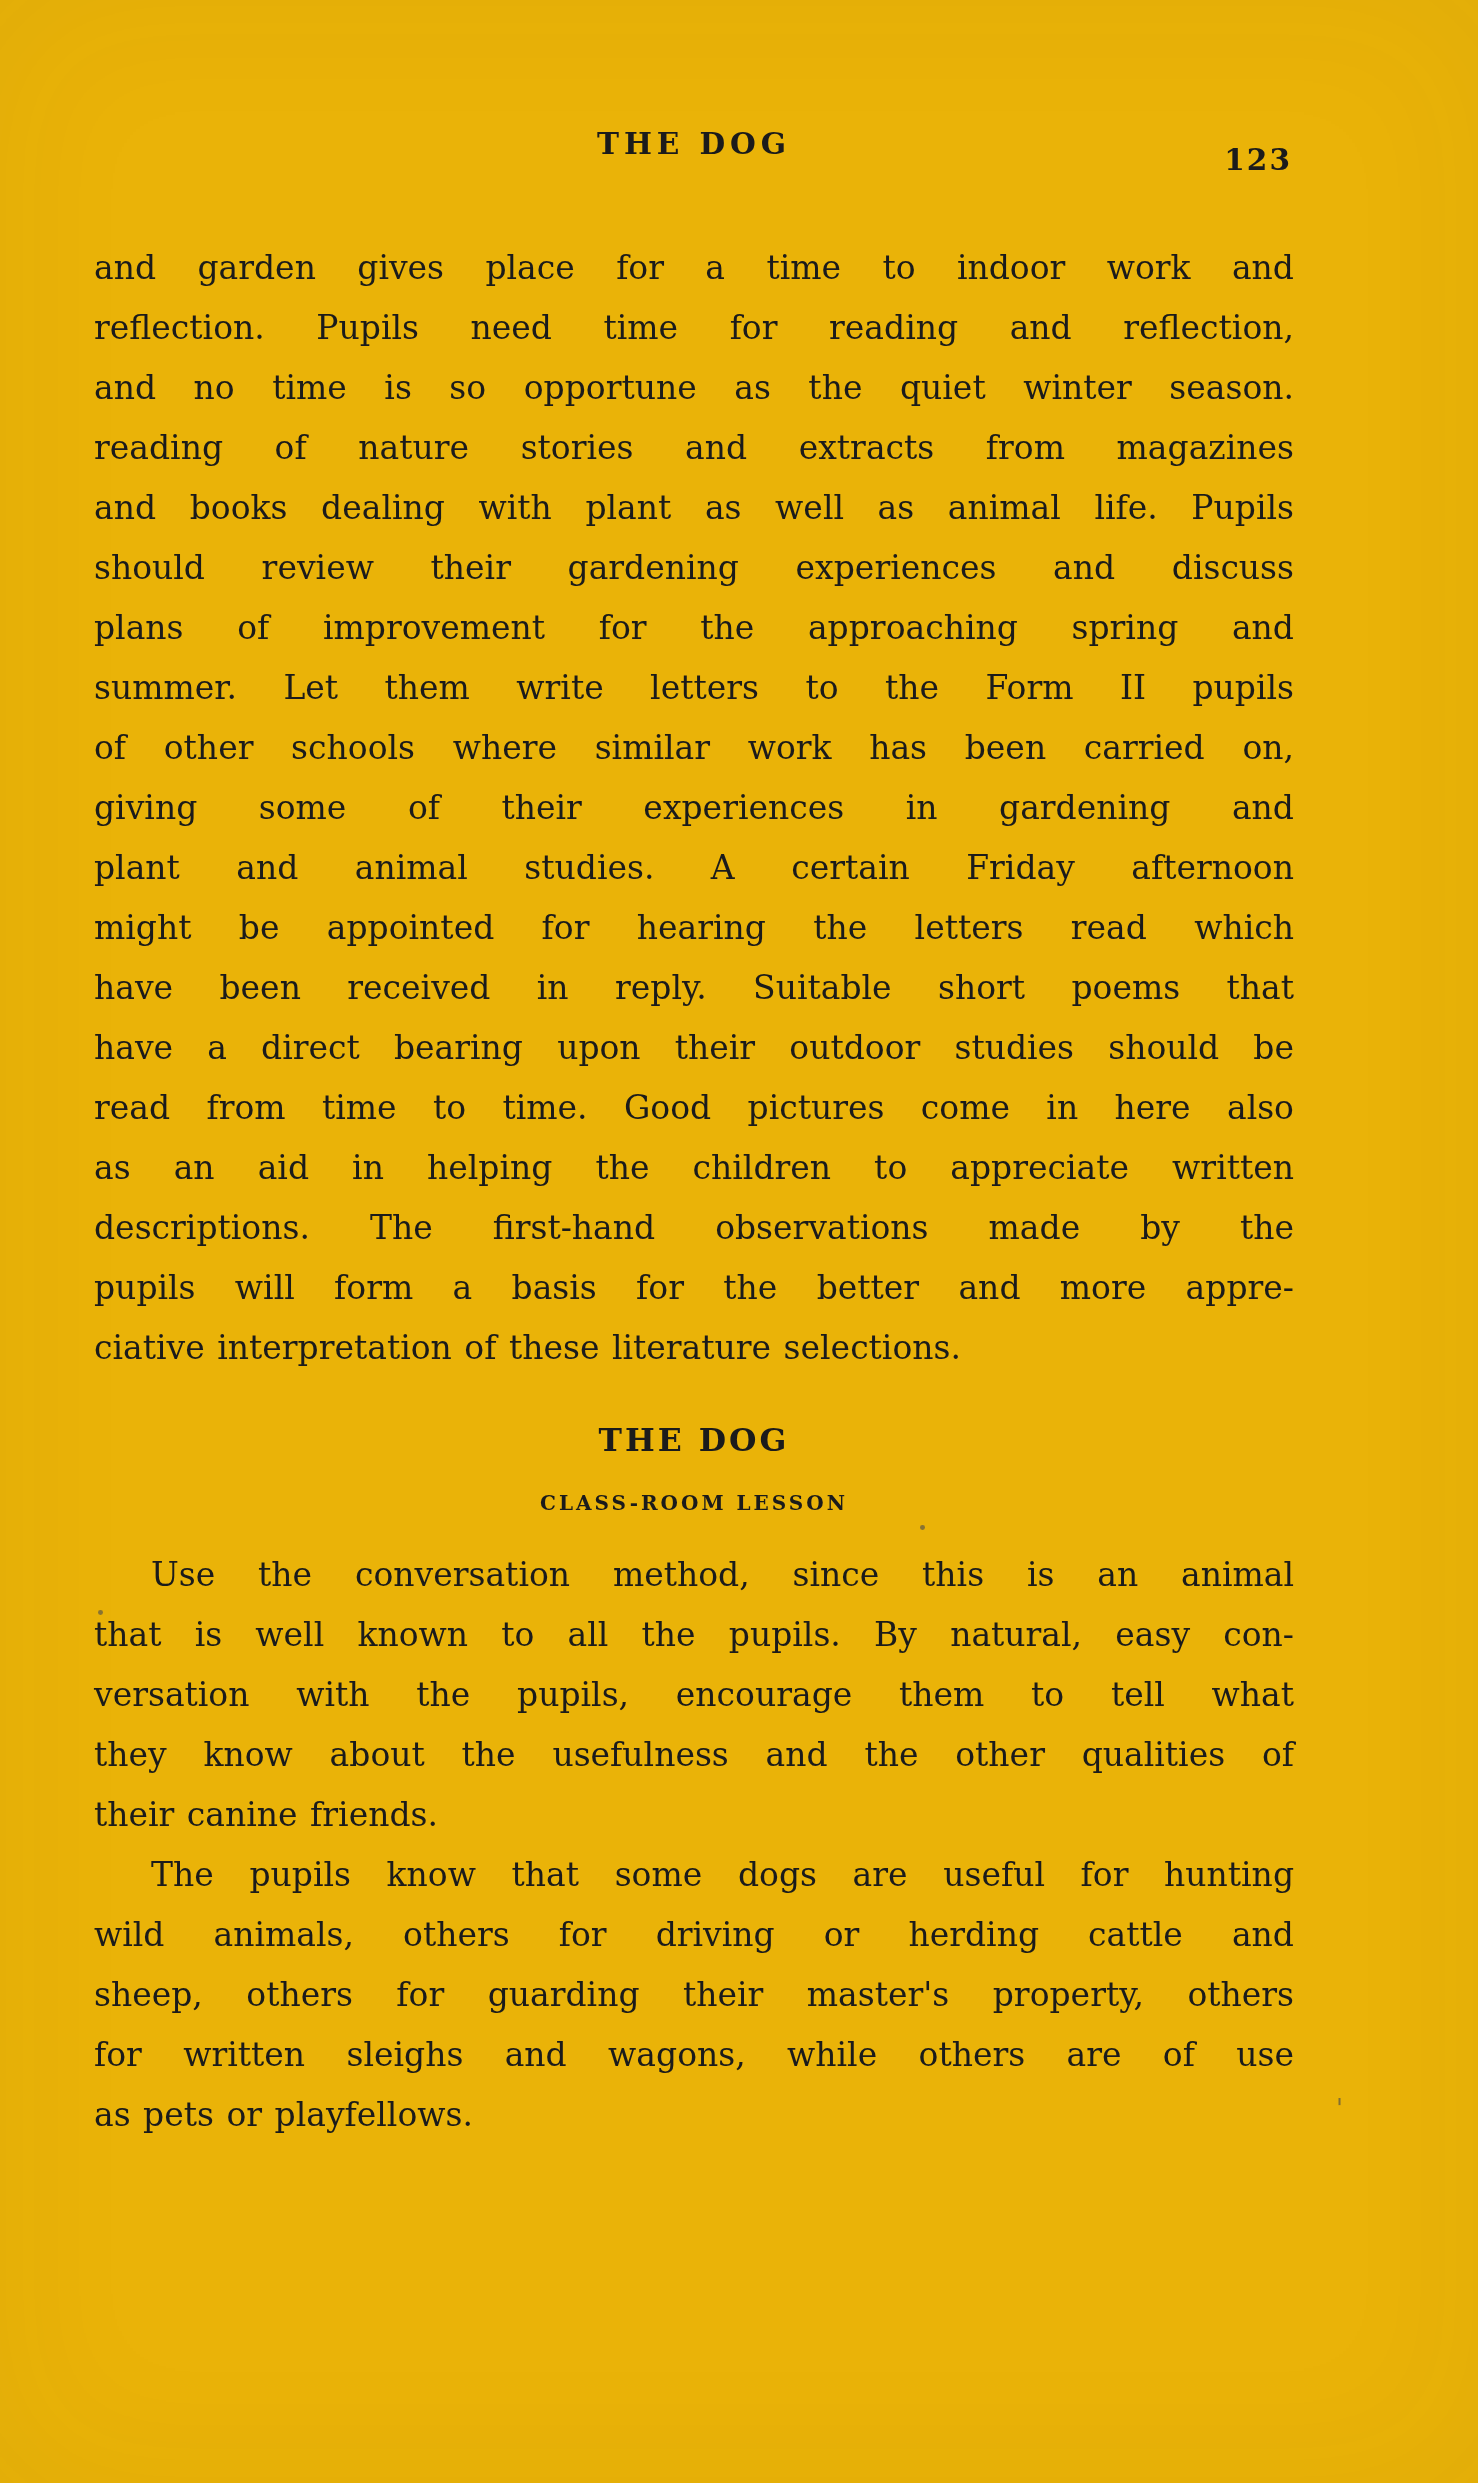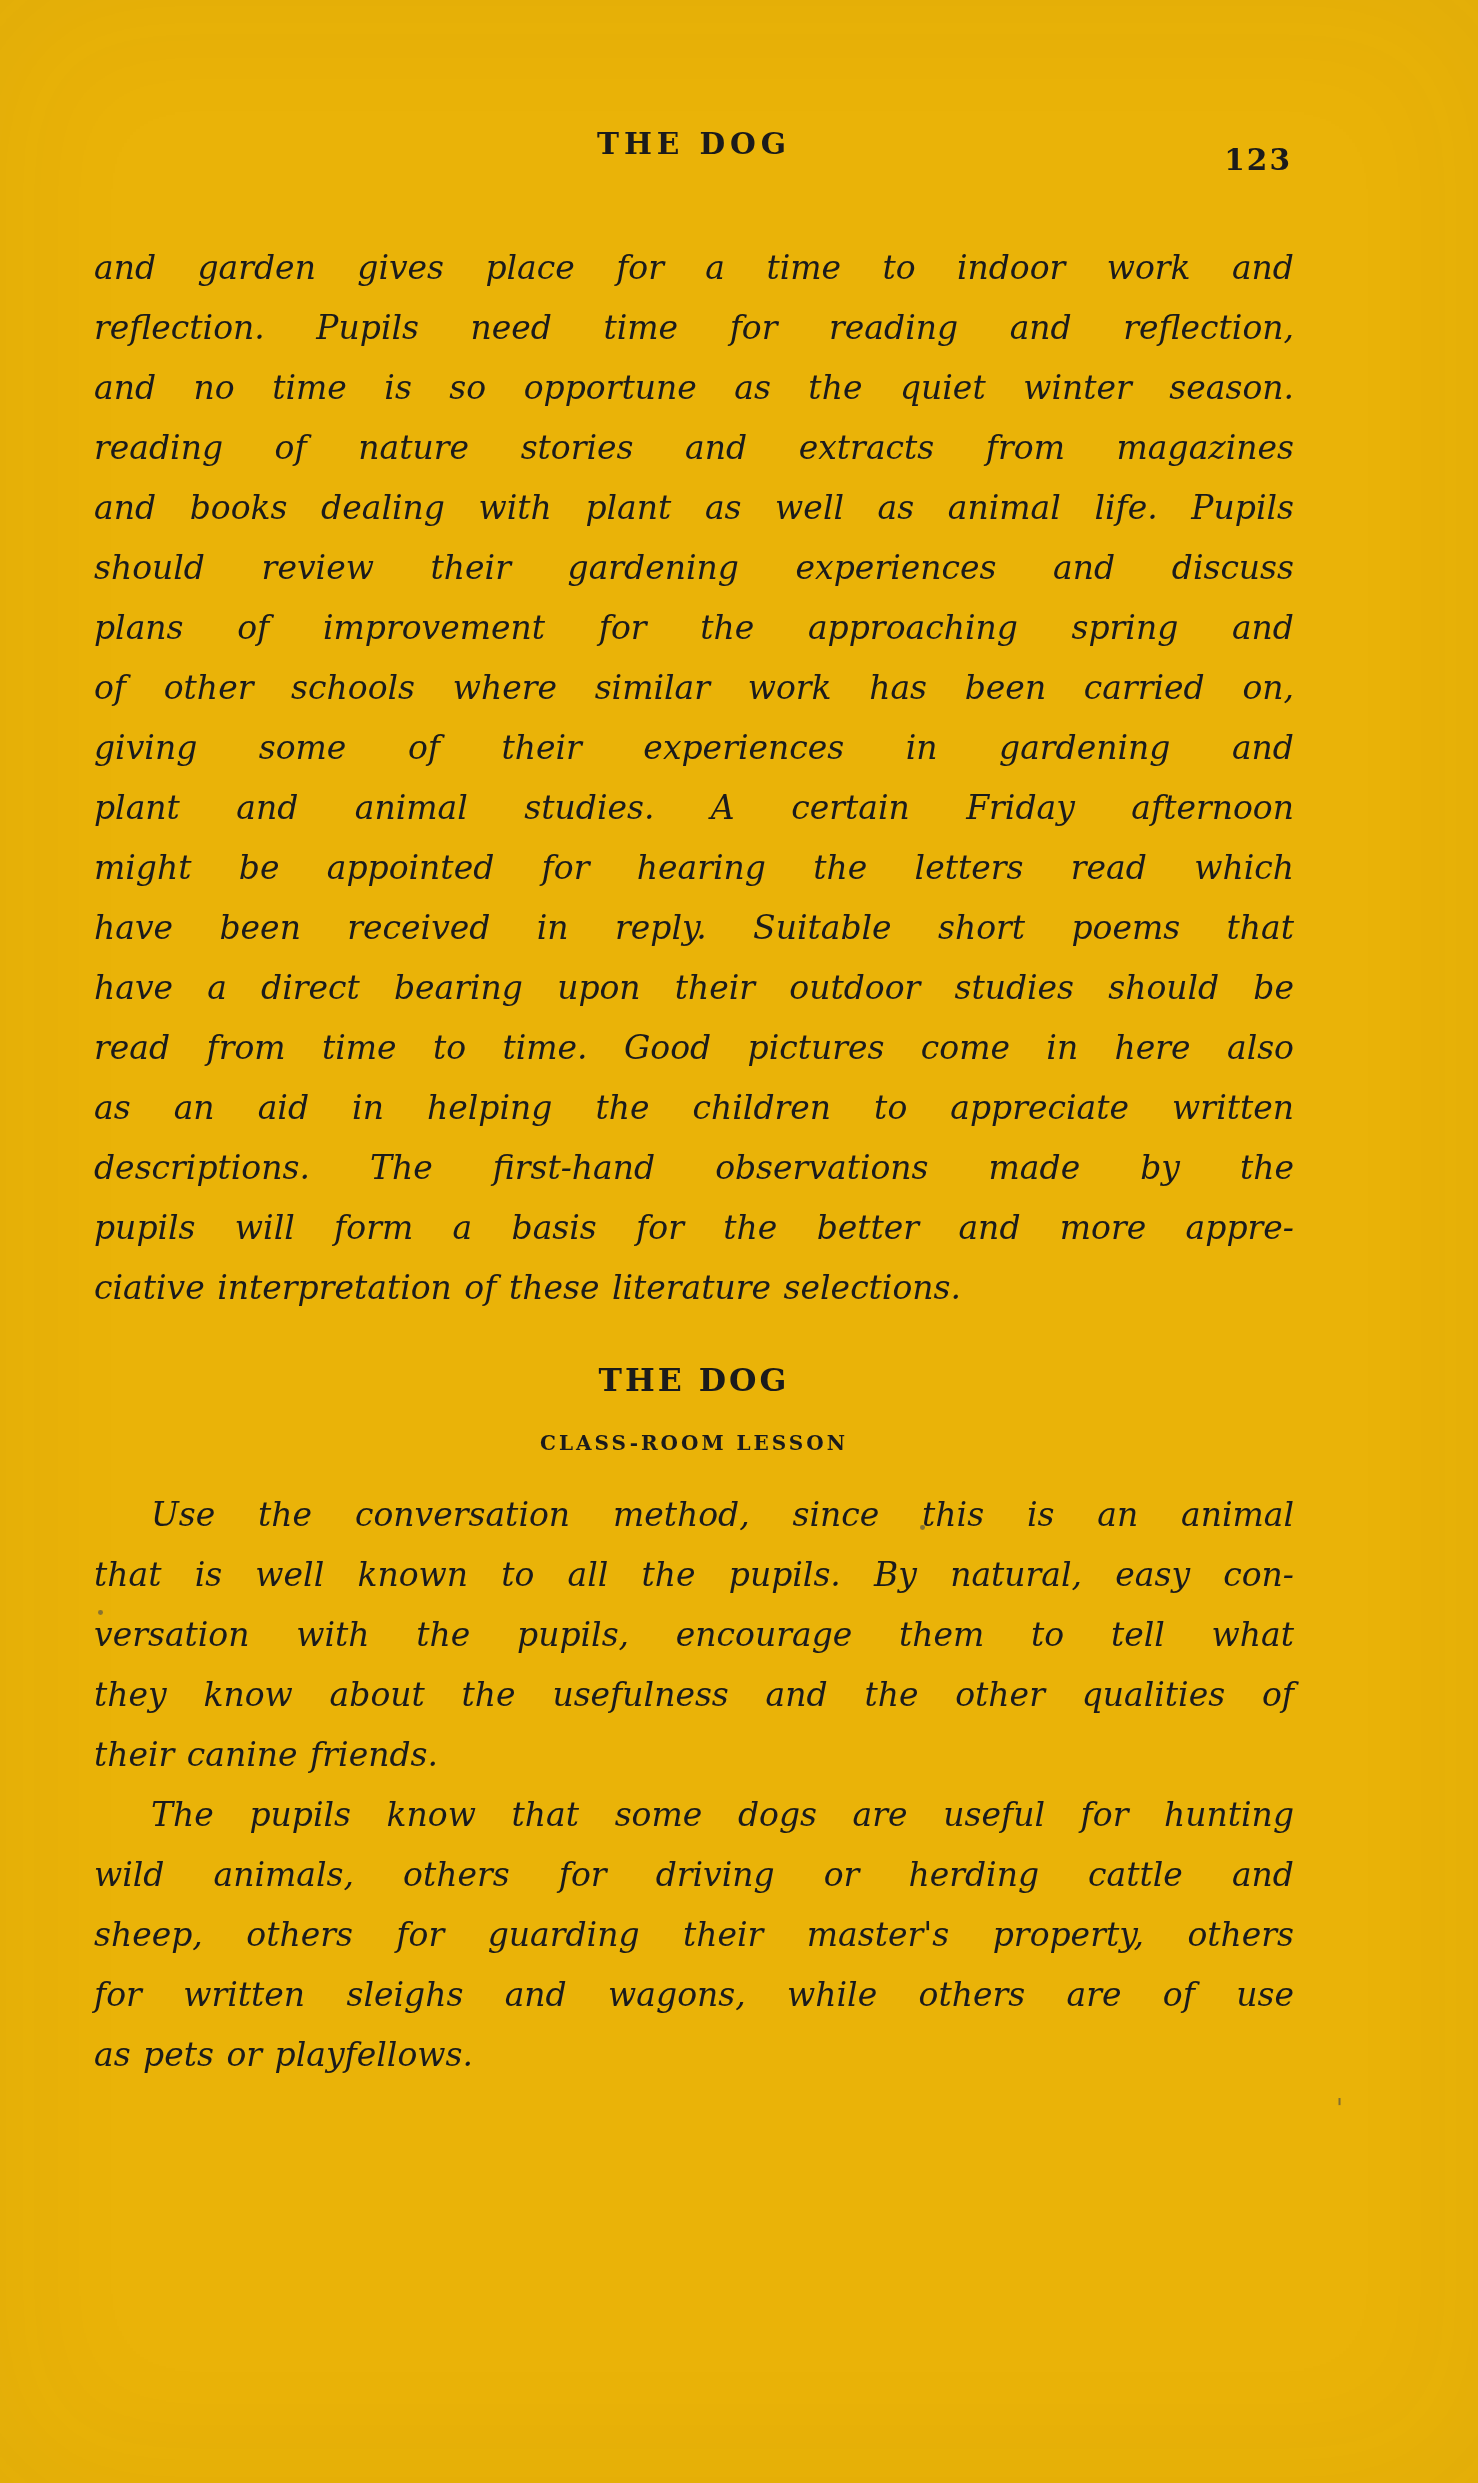--- a/index.html
+++ b/index.html
@@ -41,21 +41,20 @@
     letter-spacing: 2px;
   }
   .paragraph {
     font-size: 33px;
     line-height: 60px;
     word-spacing: 2px;
   }
   .line {
     text-align: justify;
     text-align-last: justify;
-    font-style: italic;
   }
   .line.last {
     text-align-last: left;
   }
   .indented .line:first-child {
     text-indent: 57px;
   }
   .section-title {
     margin: 43px 0 0 0;
     text-align: center;
@@ -97,20 +96,21 @@
     </header>
 
     <div class="paragraph continuation">
         <div class="line">and garden gives place for a time to indoor work and</div>
         <div class="line">reflection.  Pupils need time for reading and reflection,</div>
         <div class="line">and no time is so opportune as the quiet winter season.</div>
         <div class="line">reading of nature stories and extracts from magazines</div>
         <div class="line">and books dealing with plant as well as animal life.  Pupils</div>
         <div class="line">should review their gardening experiences and discuss</div>
         <div class="line">plans of improvement for the approaching spring and</div>
+        <div class="line">summer.  Let them write letters to the Form II pupils</div>
         <div class="line">of other schools where similar work has been carried on,</div>
         <div class="line">giving some of their experiences in gardening and</div>
         <div class="line">plant and animal studies.  A certain Friday afternoon</div>
         <div class="line">might be appointed for hearing the letters read which</div>
         <div class="line">have been received in reply.  Suitable short poems that</div>
         <div class="line">have a direct bearing upon their outdoor studies should be</div>
         <div class="line">read from time to time.  Good pictures come in here also</div>
         <div class="line">as an aid in helping the children to appreciate written</div>
         <div class="line">descriptions.  The first-hand observations made by the</div>
         <div class="line">pupils will form a basis for the better and more appre-</div>

